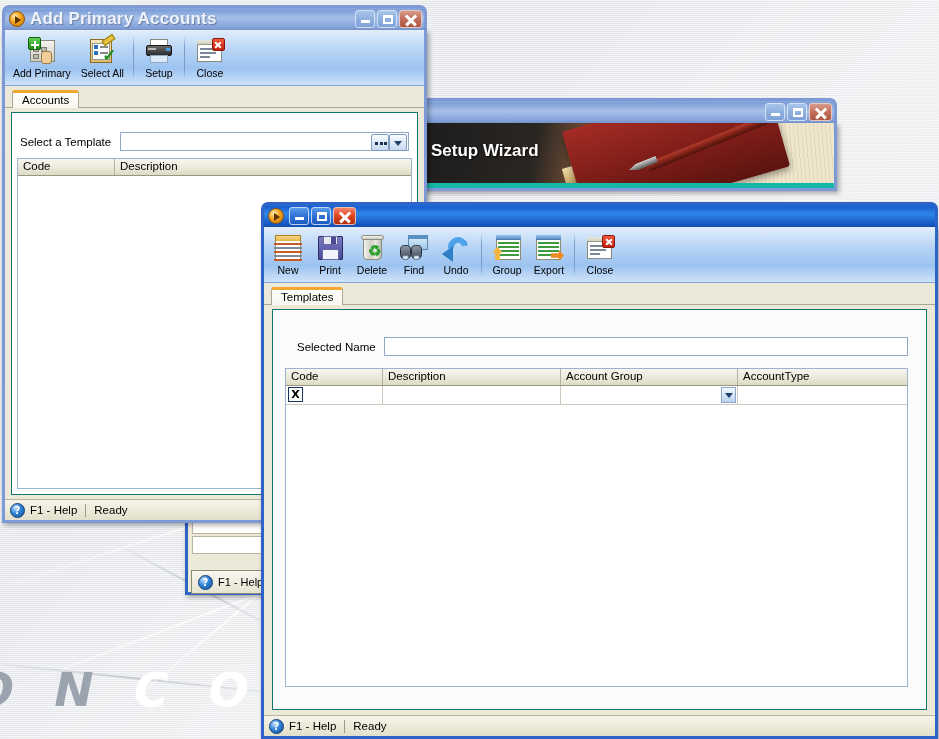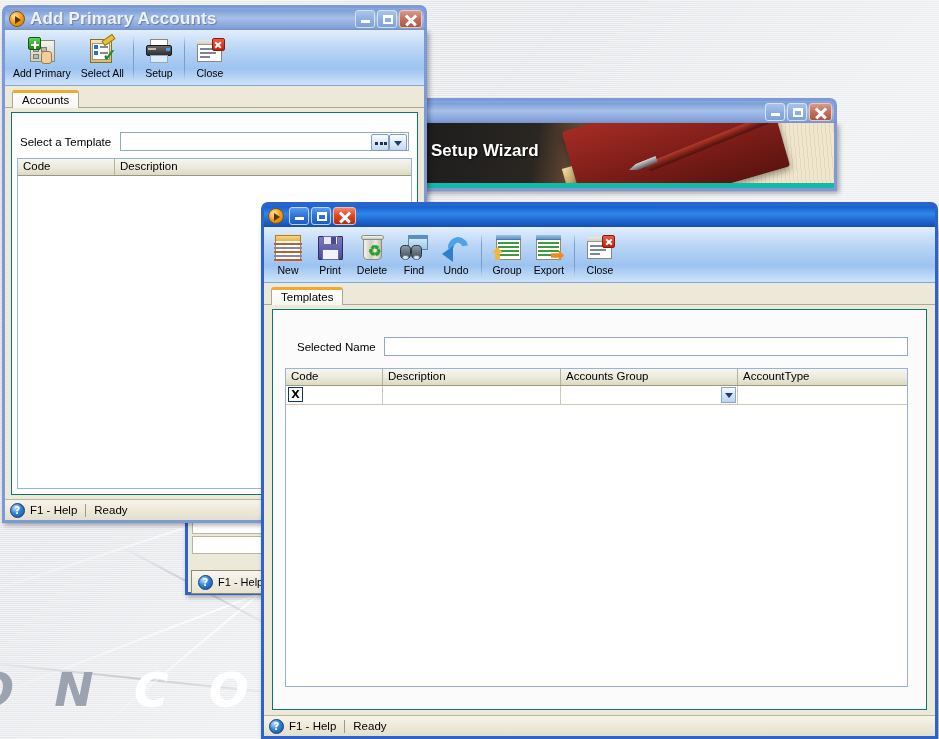--- a/index.html
+++ b/index.html
@@ -584,21 +584,21 @@
         <div class="lblstatic" style="position:absolute; left:24px; top:31px;">Selected Name</div>
 
         <div class="textbox" style="position:absolute; left:111px; top:27px; right:18px;">
           <input type="text" style="width: 100%; height: 17px; border: none; outline: none; font-size: 11.5px; padding-left: 3px; background: transparent;" value="">
         </div>
 
         <div class="grid" style="left:12px; top:58px; right:18px; bottom:22px;">
           <div class="ghead">
             <div class="gh" style="width:97px;">Code</div>
             <div class="gh" style="width:178px;">Description</div>
-            <div class="gh" style="width:177px;">Accounts Group</div>
+            <div class="gh" style="width:177px;">Account Group</div>
             <div class="gh" style="flex:1 1 auto; border-right:none;">AccountType</div>
           </div>
           <div class="grow">
             <div class="gc" style="width:97px;">
               <span class="xmark">X</span>
             </div>
             <div class="gc" style="width:178px;"></div>
             <div class="gc" style="width:177px;">
               <span class="cellarrow">
                   <i class="cdn"></i>

